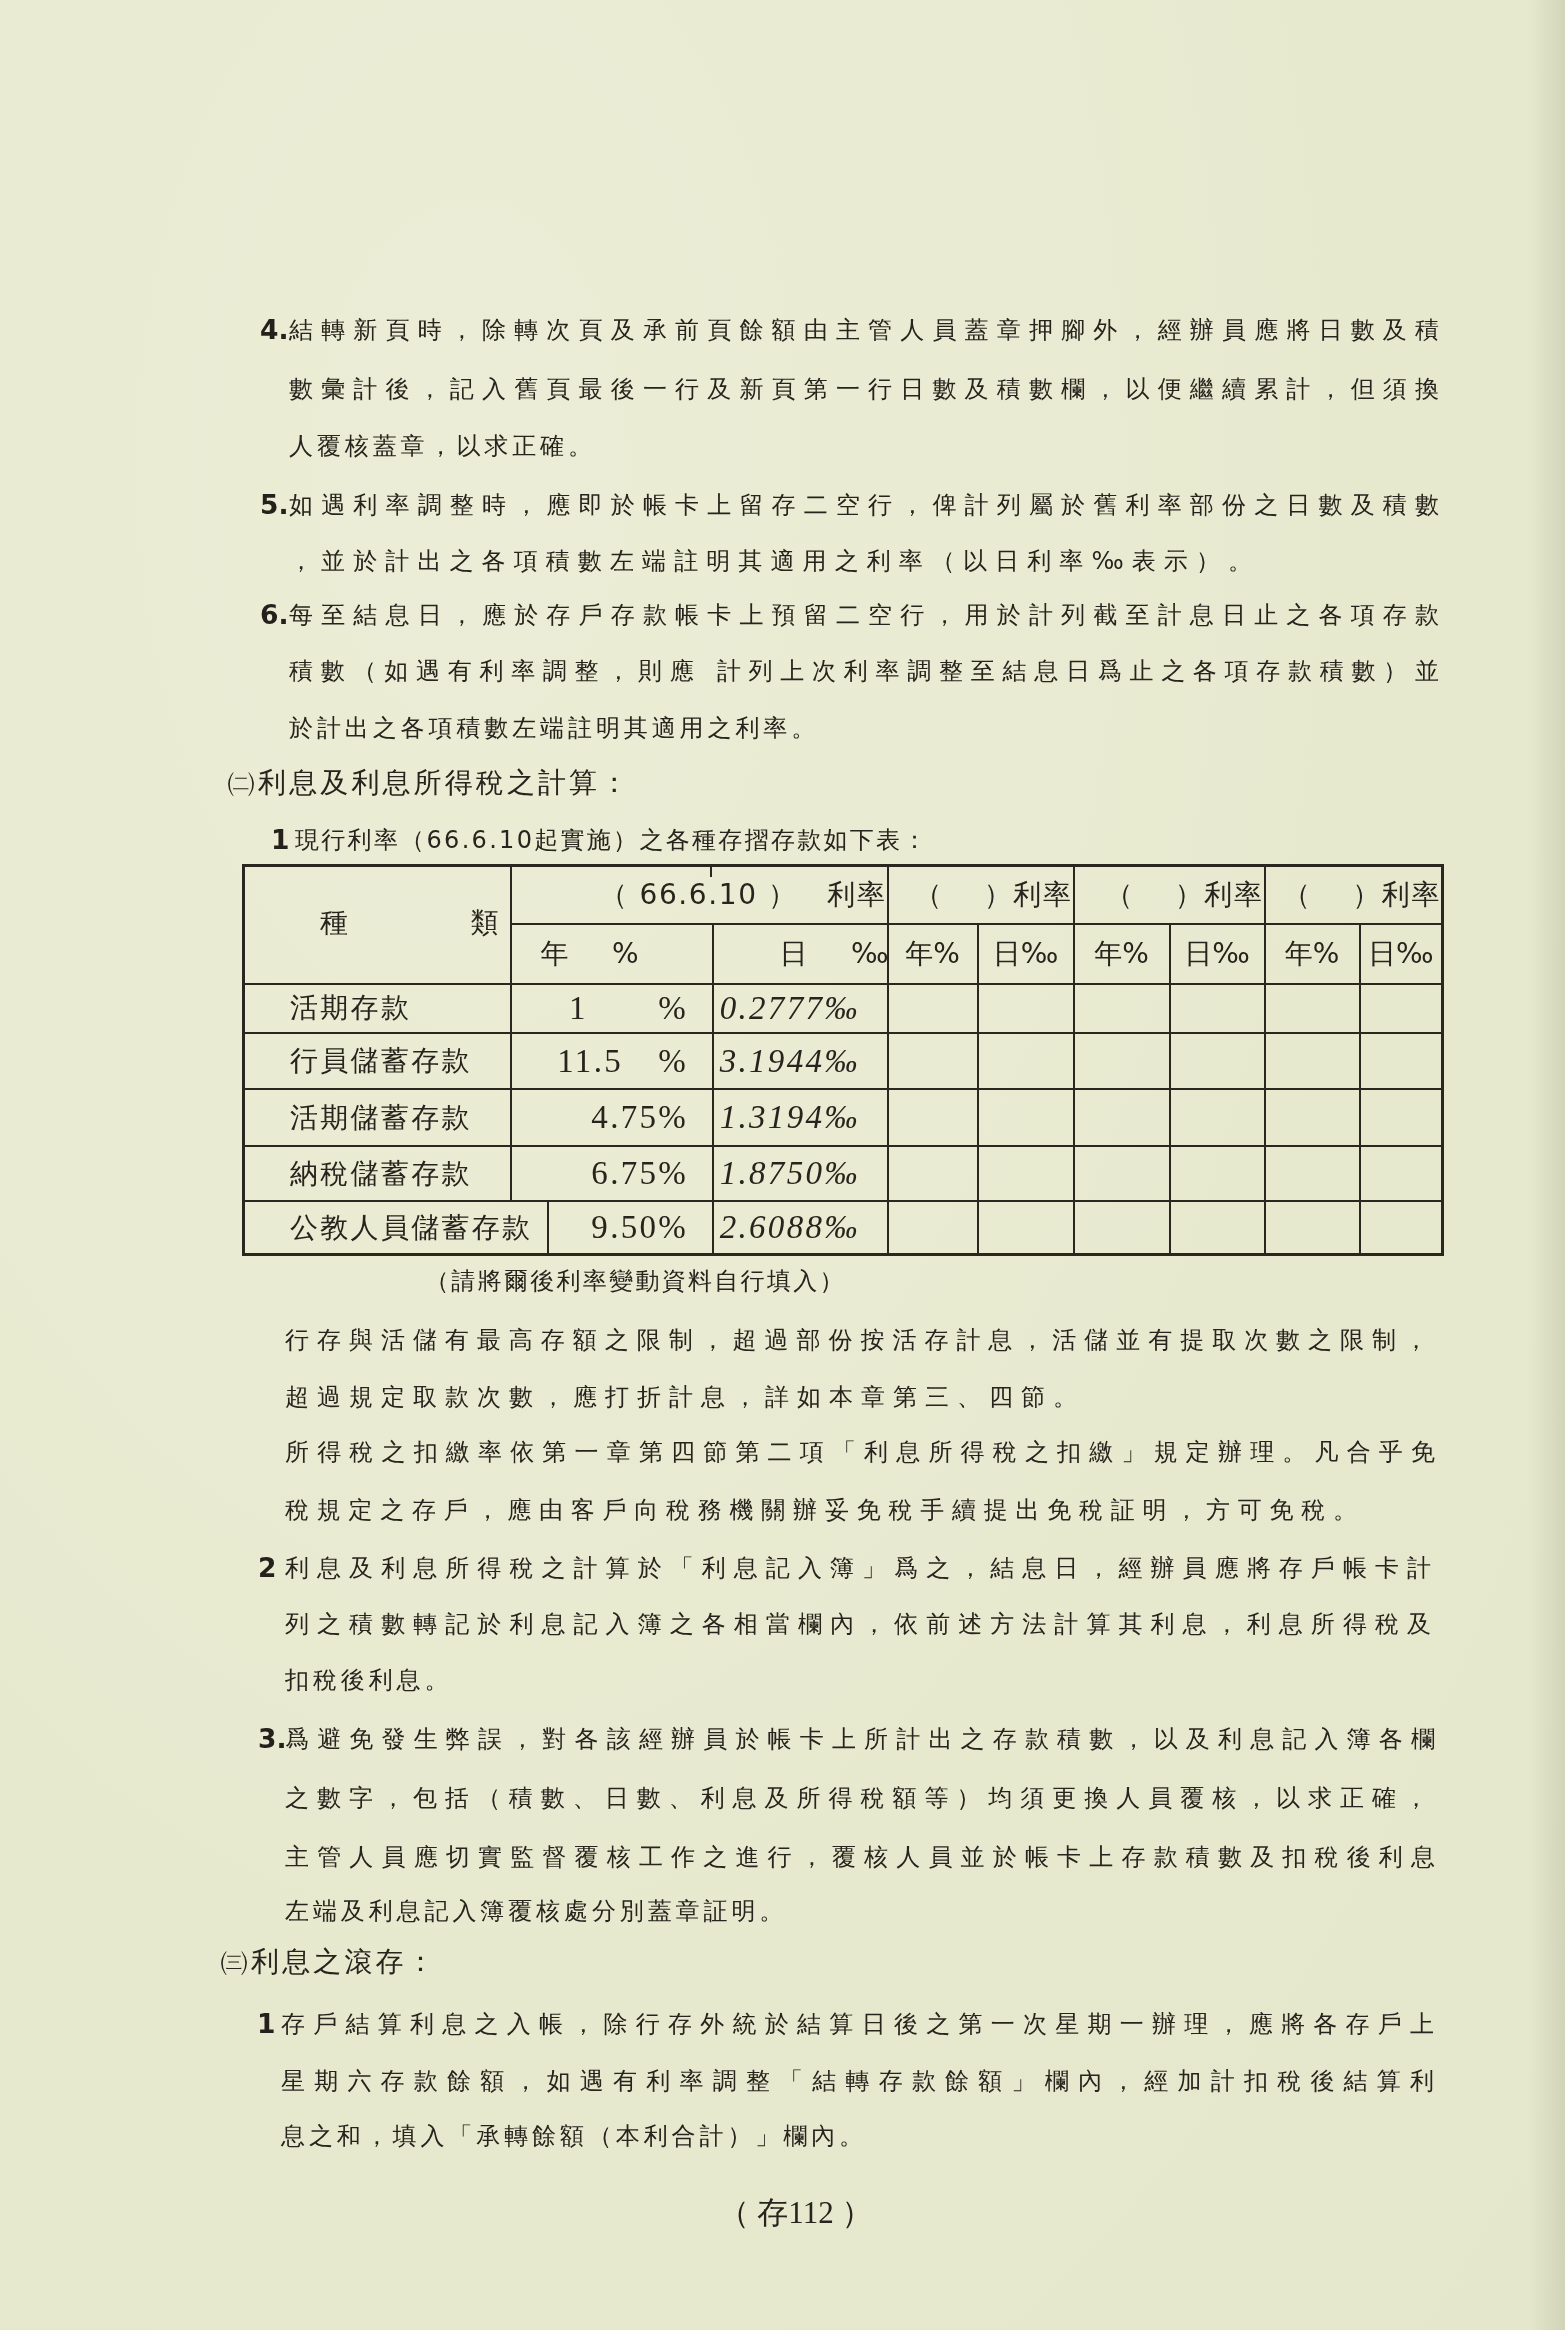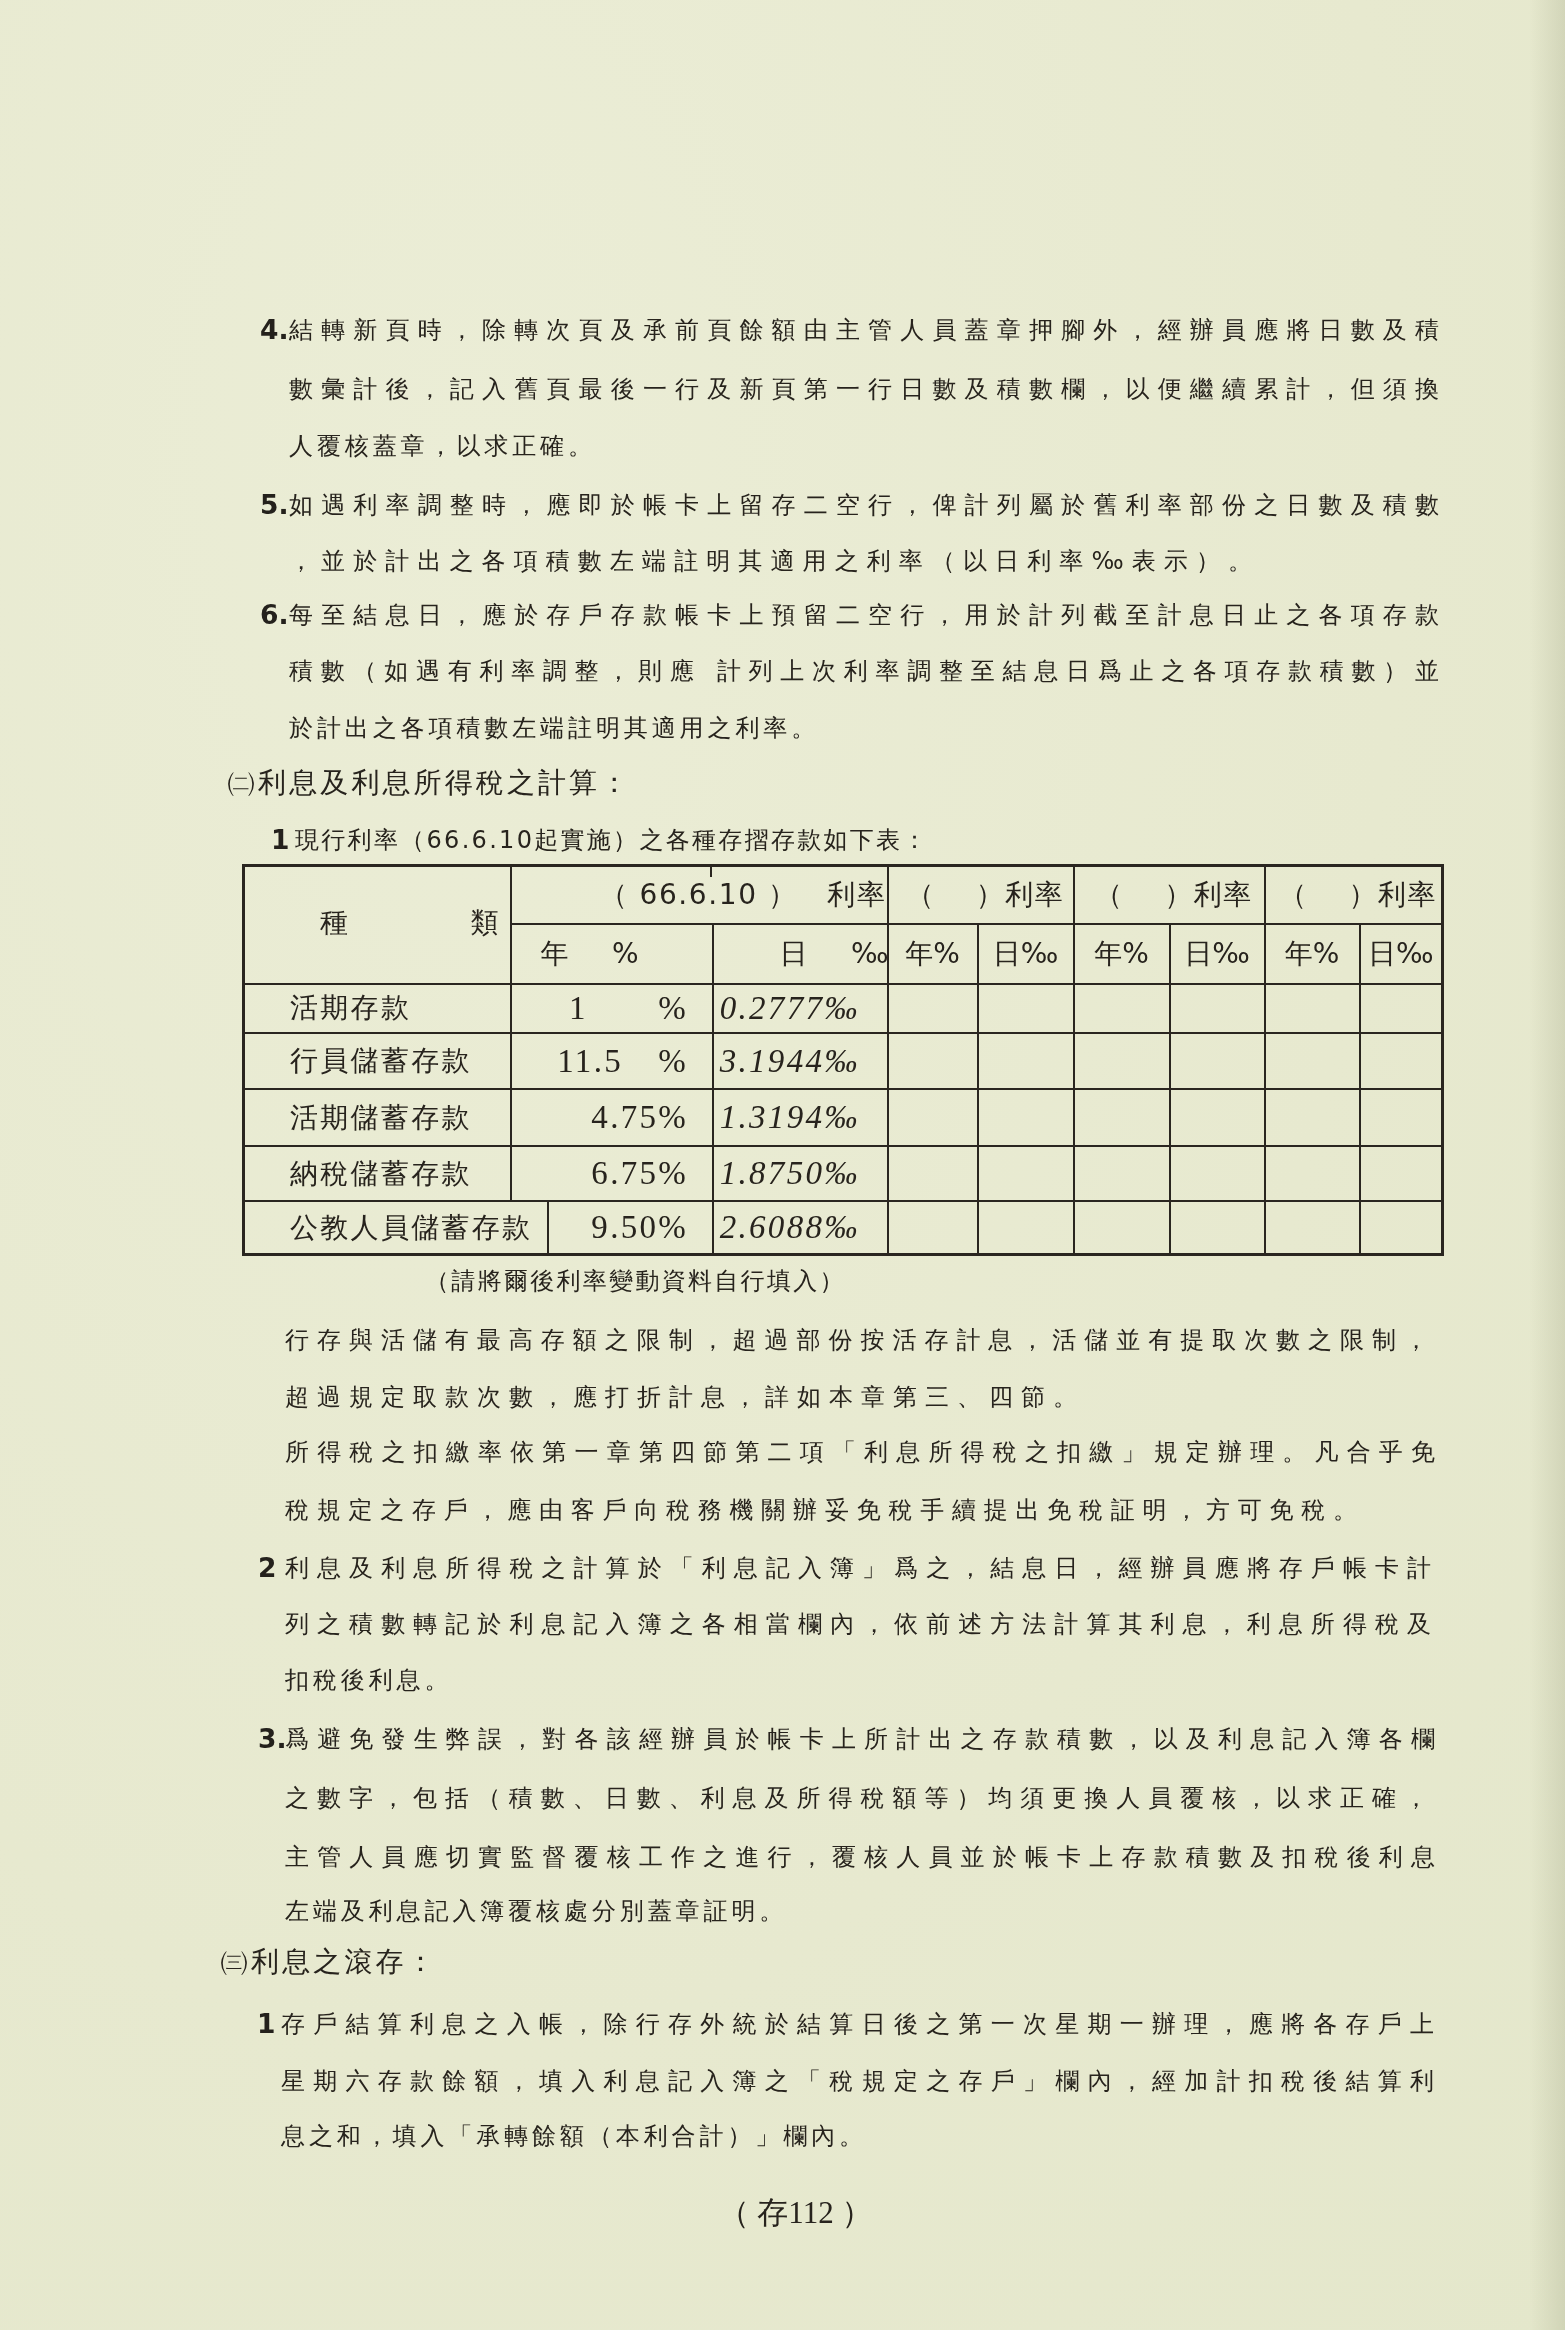--- a/index.html
+++ b/index.html
@@ -43,21 +43,21 @@
       border: 3.9px solid #2a2620;
     }
     .rate-table td {
       border: 2.3px solid #2a2620; padding: 0;
       vertical-align: middle; font-size: 28px;
       white-space: nowrap; overflow: hidden; color: #27231d;
     }
     .cat-wrap { display: flex; justify-content: space-between; padding: 0 11px 0 75px; margin-top: -4.7px; }
     .c { text-align: center; }
     .hdr-cur { text-align: right; white-space: pre; letter-spacing: 1.6px; }
-    .hdr-fut { text-align: center; padding-left: 9.4px !important; white-space: pre; letter-spacing: 1.6px; }
+    .hdr-fut { text-align: right; padding-left: 9.4px !important; white-space: pre; letter-spacing: 1.6px; }
     .hdr-annual { text-align: left; padding-left: 29px !important; white-space: pre; letter-spacing: 7.8px; }
     .hdr-daily { text-align: left; padding-left: 66px !important; white-space: pre; letter-spacing: 7.8px; }
     .type-cell { text-align: left; padding-left: 45px !important; letter-spacing: 2.3px; }
     .num { font-family: "Liberation Serif", serif; font-size: 33px !important; letter-spacing: 2.3px; }
     .annual-cell { text-align: right; padding-right: 23.4px !important; white-space: pre; }
     .daily-cell { text-align: left; padding-left: 6.2px !important; font-style: italic; }
     .tick { position: absolute; left: 710px; top: 864px; width: 2.3px; height: 12.5px; background: #2a2620; }
 
     .footer {
       position: absolute; left: 702px; top: 2194px; width: 187px; height: 37px;
@@ -222,20 +222,20 @@
       <div class="line" style="left:285px;top:1840px;width:1150px">主管人員應切實監督覆核工作之進行，覆核人員並於帳卡上存款積數及扣稅後利息</div>
       <div class="line nat" style="left:285px;top:1894px">左端及利息記入簿覆核處分別蓋章証明。</div>
     </div>
   </div>
 
   <div>
     <div class="heading" style="left:220px;top:1945px">㈢利息之滾存：</div>
     <div>
       <div class="marker" style="left:257px;top:2007px">1</div>
       <div class="line" style="left:281px;top:2007px;width:1153px">存戶結算利息之入帳，除行存外統於結算日後之第一次星期一辦理，應將各存戶上</div>
-      <div class="line" style="left:281px;top:2064px;width:1153px">星期六存款餘額，填入利息記入簿之「稅規定之存戶」欄內，經加計扣稅後結算利</div>
+      <div class="line" style="left:281px;top:2064px;width:1153px">星期六存款餘額，如遇有利率調整「結轉存款餘額」欄內，經加計扣稅後結算利</div>
       <div class="line nat" style="left:281px;top:2119px">息之和，填入「承轉餘額（本利合計）」欄內。</div>
     </div>
   </div>
 
   <div class="footer">（ 存112 ）</div>
 </div>
 
 
 </body></html>

